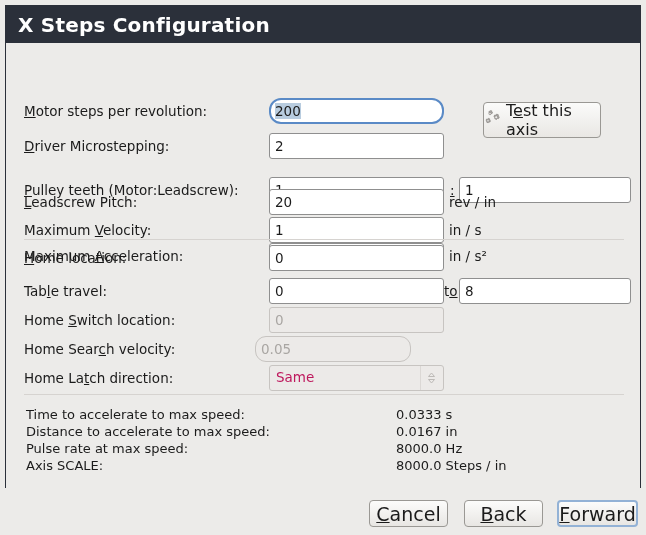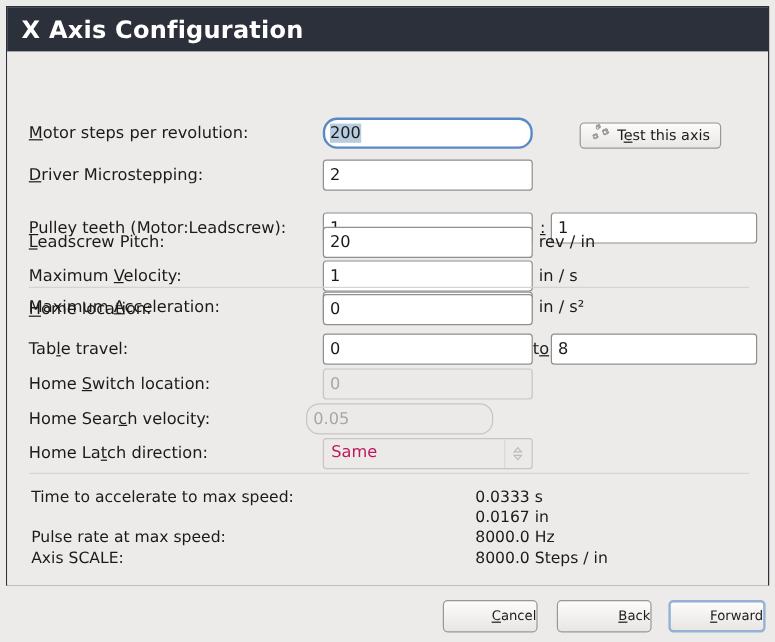--- a/index.html
+++ b/index.html
@@ -99,30 +99,30 @@
     font-size: 13.5px;
     color: #1b1b1b;
     white-space: nowrap;
   }
   .units u { text-decoration: underline; }
 
   
   .test-btn {
     position: absolute;
     left: 477px; top: 59px;
-    width: 118px; height: 22px;
+    width: 118px; height: 36px;
     box-sizing: border-box;
     background: linear-gradient(to bottom, #fbfbfa 0%, #e9e7e4 100%);
     border: 1px solid #9a9894;
     border-radius: 4px;
     display: flex;
     align-items: center;
     justify-content: center;
     gap: 5px;
-    font-size: 12px;
+    font-size: 16px;
     color: #1b1b1b;
   }
   .test-btn .lbl-inline u { text-decoration: underline; }
   .gear-ico { display:block; }
 
   
   .sep {
     position: absolute;
     left: 18px;
     width: 600px;
@@ -167,38 +167,38 @@
   
   .btnbar { position: absolute; left: 0; top: 488px; width: 646px; height: 47px; }
   .btn {
     position: absolute;
     top: 12px;
     height: 27px;
     box-sizing: border-box;
     background: linear-gradient(to bottom, #fcfcfb 0%, #e8e6e3 100%);
     border: 1px solid #9a9894;
     border-radius: 4px;
-    font-size: 11px;
-    color: #1b1b1b;
-    display: flex; align-items: center; justify-content: flex-end;
+    font-size: 19px;
+    color: #1b1b1b;
+    display: flex; align-items: center; justify-content: center;
   }
   .btn u { text-decoration: underline; }
   .btn.default {
     border: 2px solid #93b2d6;
   }
 </style>
 </head>
 <body>
 
 <div id="root">
 
   <div class="dialog-frame">
 
     <div class="titlebar">
-      <div class="titlebar-text">X Axis Configuration</div>
+      <div class="titlebar-text">X Steps Configuration</div>
     </div>
 
     <div class="body-area">
 
       <div id="motion-rows">
           <div class="row" style="top: 55px;">
             <div class="lbl"><u>M</u>otor steps per revolution:</div>
             <div class="field focused" style="left: 263px; width: 175px; top: 0px; border-radius: 12px;"><span class="sel-text">200</span></div>
           </div>
           <div class="row" style="top: 90px;">
@@ -280,20 +280,21 @@
         </div>
 
       <div class="sep" style="top:351px"></div>
 
       <div id="summary-rows">
           <div class="sum-row" style="top: 364px;">
             <div class="sum-key">Time to accelerate to max speed:</div>
             <div class="sum-val">0.0333 s</div>
           </div>
           <div class="sum-row" style="top: 381px;">
+            <div class="sum-key">Distance to accelerate to max speed:</div>
             <div class="sum-val">0.0167 in</div>
           </div>
           <div class="sum-row" style="top: 398px;">
             <div class="sum-key">Pulse rate at max speed:</div>
             <div class="sum-val">8000.0 Hz</div>
           </div>
           <div class="sum-row" style="top: 415px;">
             <div class="sum-key">Axis SCALE:</div>
             <div class="sum-val">8000.0 Steps / in</div>
           </div>

